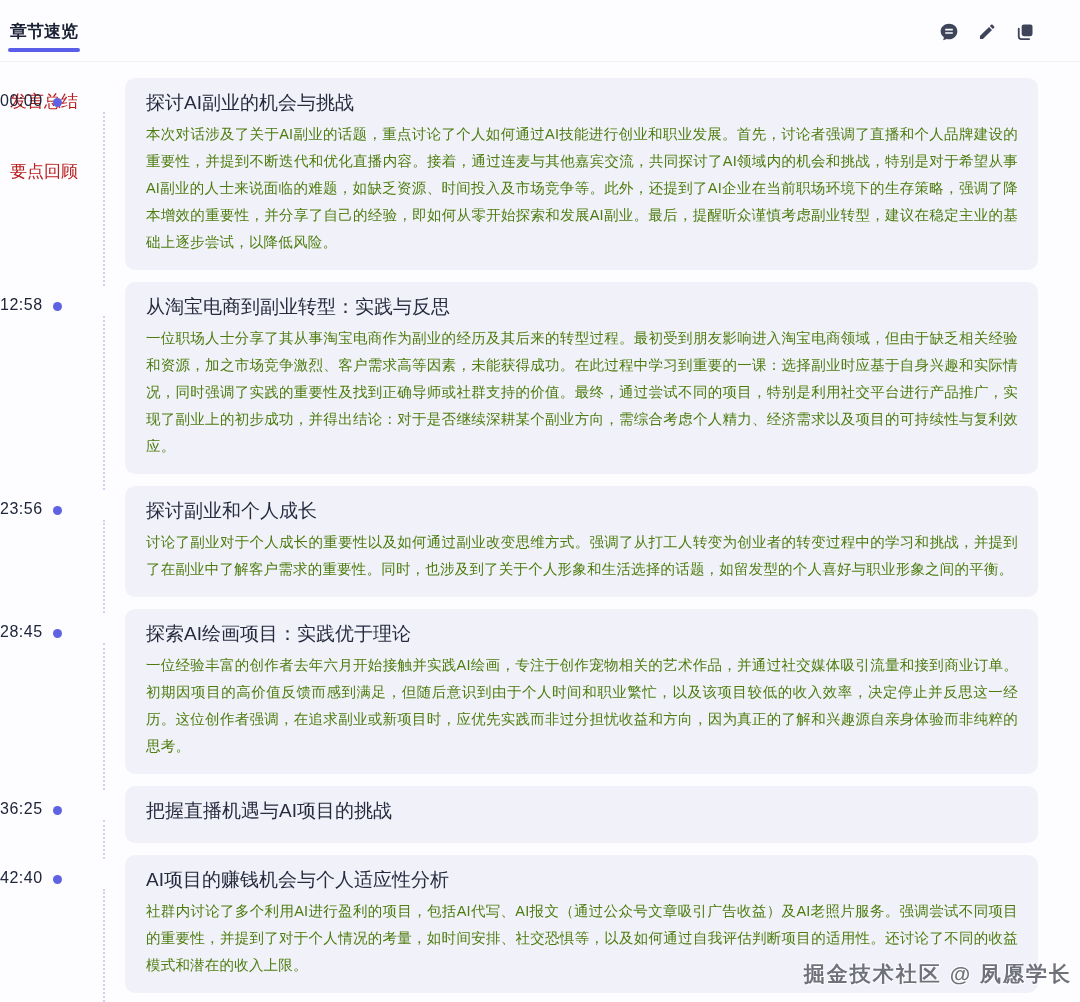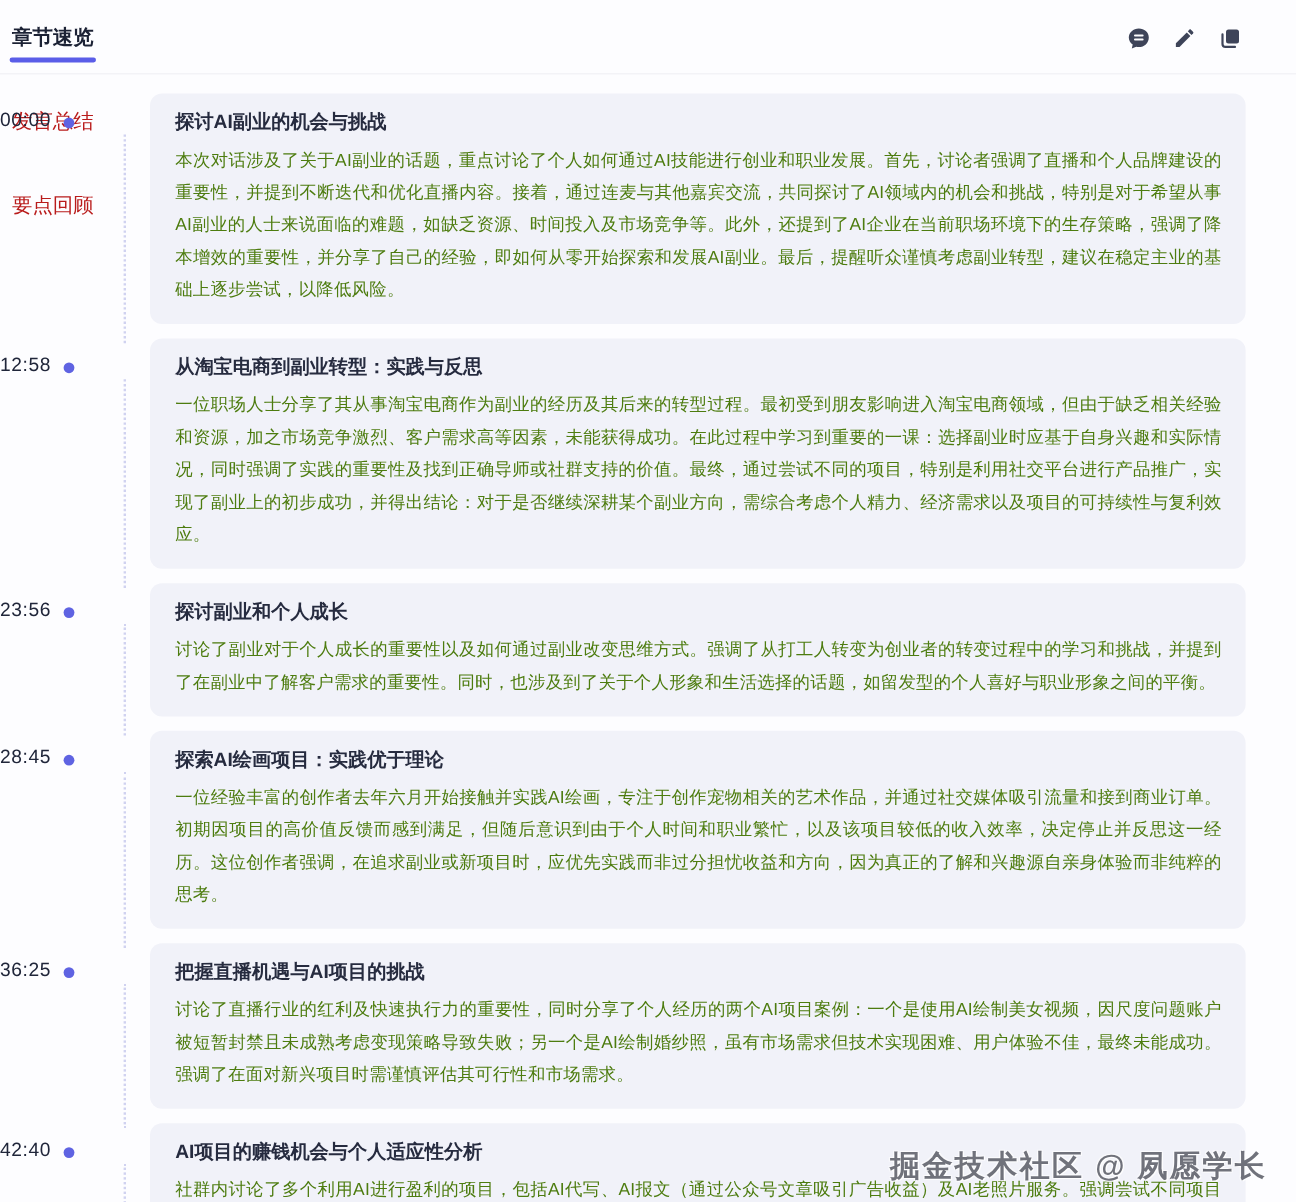--- a/index.html
+++ b/index.html
@@ -77,39 +77,39 @@
   }
   .chapter:last-child .time-col::after { bottom: -40px; }
   .card {
     flex: 1;
     background: #f1f2f9;
     border-radius: 10px;
     padding: 12px 20px 14px 21px;
     cursor: pointer;
   }
   .card-title {
-    font-size: 16px;
-    font-weight: bold;
+    font-size: 19px;
+    font-weight: normal;
     color: #262b3f;
     line-height: 26px;
     margin-bottom: 5px;
   }
   .card-body {
     font-size: 14.5px;
     color: #4d7c0f;
     line-height: 27px;
     text-align: justify;
     letter-spacing: 0.2px;
   }
   
   .watermark {
     position: absolute;
-    right: 24px;
+    right: 8px;
     bottom: 14px;
-    font-size: 25px;
+    font-size: 21px;
     font-weight: bold;
     letter-spacing: 2px;
     color: rgba(72, 74, 86, 0.78);
     text-shadow:
       1px 1px 0 rgba(255,255,255,0.85),
       -1px -1px 0 rgba(255,255,255,0.55),
       1px -1px 0 rgba(255,255,255,0.55),
       -1px 1px 0 rgba(255,255,255,0.55);
     pointer-events: none;
     z-index: 5;
@@ -193,21 +193,20 @@
     </div>
   </div>
 
   <div class="chapter">
     <div class="time-col">
       <span class="time">36:25</span>
       <span class="dot"></span>
     </div>
     <div class="card">
       <div class="card-title">把握直播机遇与AI项目的挑战</div>
-      <div class="card-body">讨论了直播行业的红利及快速执行力的重要性，同时分享了个人经历的两个AI项目案例：一个是使用AI绘制美女视频，因尺度问题账户被短暂封禁且未成熟考虑变现策略导致失败；另一个是AI绘制婚纱照，虽有市场需求但技术实现困难、用户体验不佳，最终未能成功。强调了在面对新兴项目时需谨慎评估其可行性和市场需求。</div>
     </div>
   </div>
 
   <div class="chapter">
     <div class="time-col">
       <span class="time">42:40</span>
       <span class="dot"></span>
     </div>
     <div class="card">
       <div class="card-title">AI项目的赚钱机会与个人适应性分析</div>

